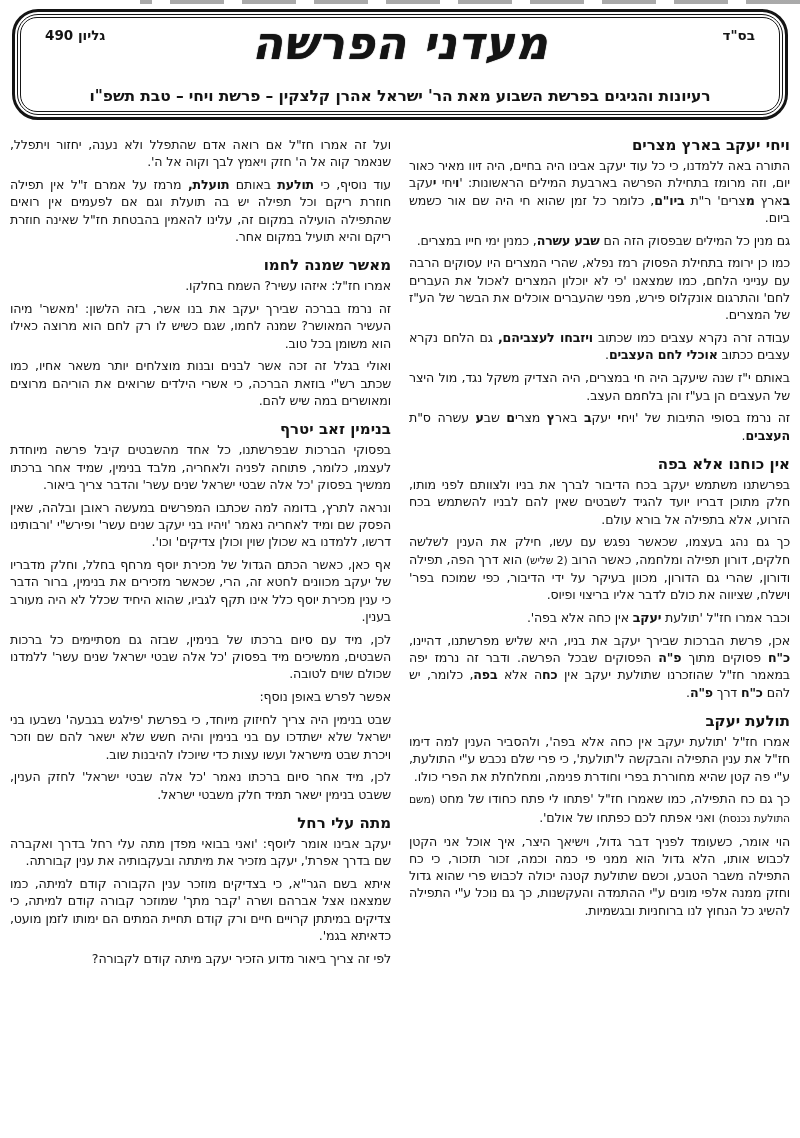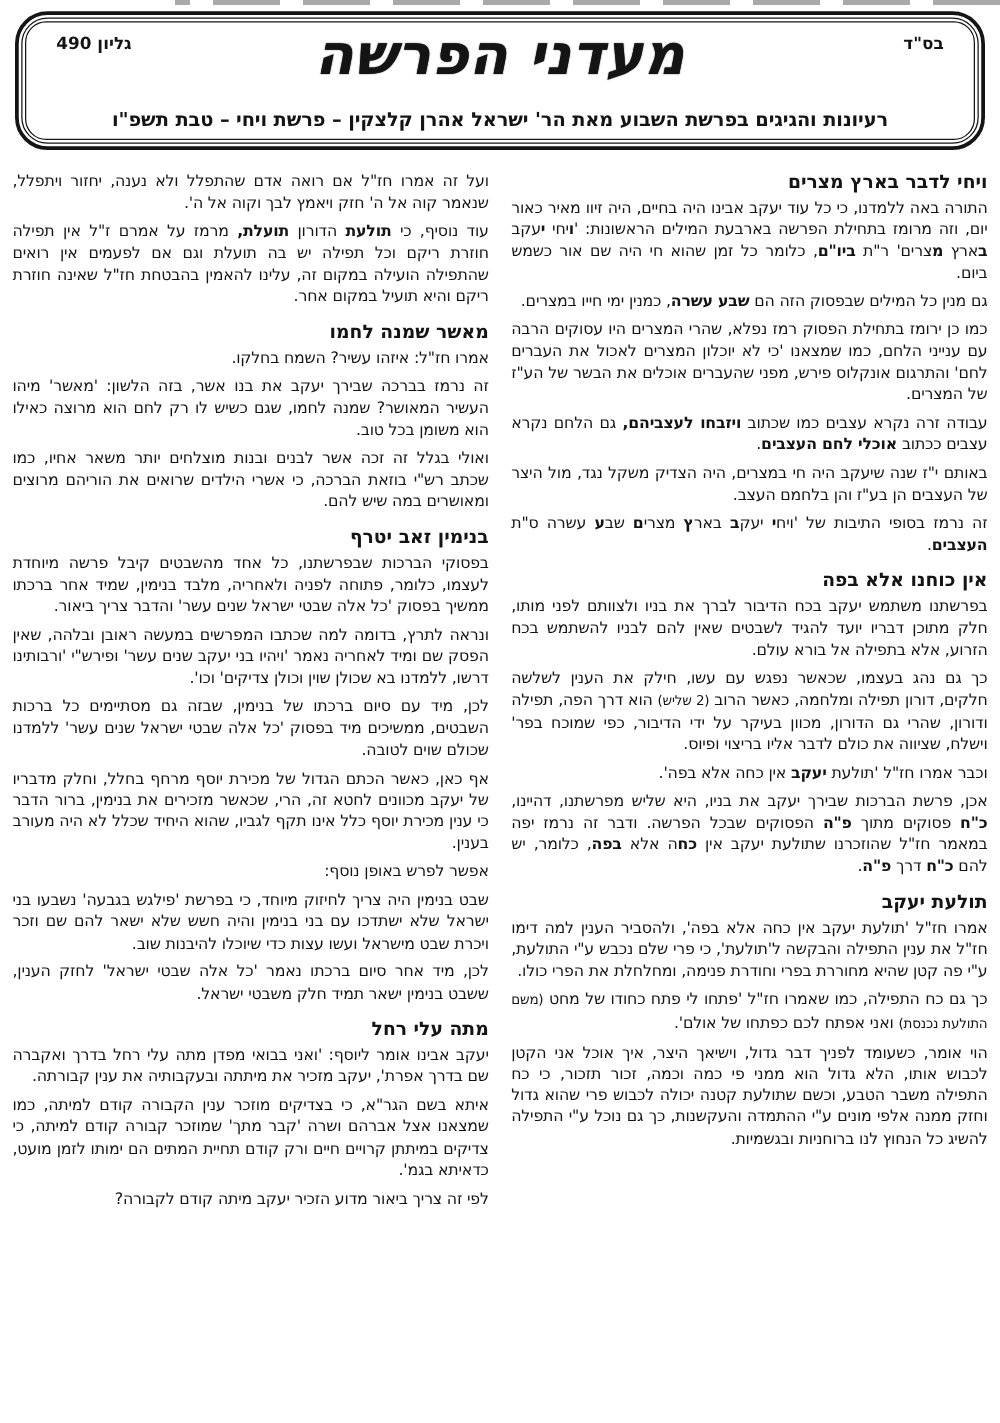--- a/index.html
+++ b/index.html
@@ -47,49 +47,49 @@
         <div class="corner bsd">בס"ד</div>
         <div class="corner gilyon">גליון 490</div>
         <h1 class="title">מעדני הפרשה</h1>
         <div class="subtitle">רעיונות והגיגים בפרשת השבוע מאת הר' ישראל אהרן קלצקין – פרשת ויחי – טבת תשפ"ו</div>
       </div>
     </div>
   </div>
 
   <div class="columns">
     <div class="col" id="col-right">
-        <div class="sec-heading">ויחי לדבר בארץ מצרים</div>
+        <div class="sec-heading">ויחי יעקב בארץ מצרים</div>
         <p class="para"><span>התורה באה ללמדנו, כי כל עוד יעקב אבינו היה בחיים, היה זיוו מאיר כאור יום, וזה מרומז בתחילת הפרשה בארבעת המילים הראשונות: '</span><span class="b">ו</span><span>יחי </span><span class="b">י</span><span>עקב </span><span class="b">ב</span><span>ארץ </span><span class="b">מ</span><span>צרים' ר"ת </span><span class="b">ביו"ם</span><span>, כלומר כל זמן שהוא חי היה שם אור כשמש ביום.</span></p>
         <p class="para"><span>גם מנין כל המילים שבפסוק הזה הם </span><span class="b">שבע עשרה</span><span>, כמנין ימי חייו במצרים.</span></p>
         <p class="para"><span>כמו כן ירומז בתחילת הפסוק רמז נפלא, שהרי המצרים היו עסוקים הרבה עם ענייני הלחם, כמו שמצאנו 'כי לא יוכלון המצרים לאכול את העברים לחם' והתרגום אונקלוס פירש, מפני שהעברים אוכלים את הבשר של הע"ז של המצרים.</span></p>
         <p class="para"><span>עבודה זרה נקרא עצבים כמו שכתוב </span><span class="b">ויזבחו לעצביהם,</span><span> גם הלחם נקרא עצבים ככתוב </span><span class="b">אוכלי לחם העצבים</span><span>.</span></p>
         <p class="para"><span>באותם י"ז שנה שיעקב היה חי במצרים, היה הצדיק משקל נגד, מול היצר של העצבים הן בע"ז והן בלחמם העצב.</span></p>
         <p class="para"><span>זה נרמז בסופי התיבות של 'ויח</span><span class="b">י</span><span> יעק</span><span class="b">ב</span><span> באר</span><span class="b">ץ</span><span> מצרי</span><span class="b">ם</span><span> שב</span><span class="b">ע</span><span> עשרה ס"ת </span><span class="b">העצבים</span><span>.</span></p>
         <div class="sec-heading">אין כוחנו אלא בפה</div>
         <p class="para"><span>בפרשתנו משתמש יעקב בכח הדיבור לברך את בניו ולצוותם לפני מותו, חלק מתוכן דבריו יועד להגיד לשבטים שאין להם לבניו להשתמש בכח הזרוע, אלא בתפילה אל בורא עולם.</span></p>
         <p class="para"><span>כך גם נהג בעצמו, שכאשר נפגש עם עשו, חילק את הענין לשלשה חלקים, דורון תפילה ומלחמה, כאשר הרוב </span><span class="sm">(2 שליש)</span><span> הוא דרך הפה, תפילה ודורון, שהרי גם הדורון, מכוון בעיקר על ידי הדיבור, כפי שמוכח בפר' וישלח, שציווה את כולם לדבר אליו בריצוי ופיוס.</span></p>
         <p class="para"><span>וכבר אמרו חז"ל 'תולעת </span><span class="b">יעקב</span><span> אין כחה אלא בפה'.</span></p>
         <p class="para"><span>אכן, פרשת הברכות שבירך יעקב את בניו, היא שליש מפרשתנו, דהיינו, </span><span class="b">כ"ח</span><span> פסוקים מתוך </span><span class="b">פ"ה</span><span> הפסוקים שבכל הפרשה. ודבר זה נרמז יפה במאמר חז"ל שהוזכרנו שתולעת יעקב אין </span><span class="b">כח</span><span>ה אלא </span><span class="b">בפה</span><span>, כלומר, יש להם </span><span class="b">כ"ח</span><span> דרך </span><span class="b">פ"ה</span><span>.</span></p>
         <div class="sec-heading">תולעת יעקב</div>
         <p class="para"><span>אמרו חז"ל 'תולעת יעקב אין כחה אלא בפה', ולהסביר הענין למה דימו חז"ל את ענין התפילה והבקשה ל'תולעת', כי פרי שלם נכבש ע"י התולעת, ע"י פה קטן שהיא מחוררת בפרי וחודרת פנימה, ומחלחלת את הפרי כולו.</span></p>
         <p class="para"><span>כך גם כח התפילה, כמו שאמרו חז"ל 'פתחו לי פתח כחודו של מחט </span><span class="sm">(משם התולעת נכנסת)</span><span> ואני אפתח לכם כפתחו של אולם'.</span></p>
         <p class="para"><span>הוי אומר, כשעומד לפניך דבר גדול, וישיאך היצר, איך אוכל אני הקטן לכבוש אותו, הלא גדול הוא ממני פי כמה וכמה, זכור תזכור, כי כח התפילה משבר הטבע, וכשם שתולעת קטנה יכולה לכבוש פרי שהוא גדול וחזק ממנה אלפי מונים ע"י ההתמדה והעקשנות, כך גם נוכל ע"י התפילה להשיג כל הנחוץ לנו ברוחניות ובגשמיות.</span></p>
       </div>
     <div class="col" id="col-left">
         <p class="para"><span>ועל זה אמרו חז"ל אם רואה אדם שהתפלל ולא נענה, יחזור ויתפלל, שנאמר קוה אל ה' חזק ויאמץ לבך וקוה אל ה'.</span></p>
-        <p class="para"><span>עוד נוסיף, כי </span><span class="b">תולעת</span><span> הדורון </span><span class="b">תועלת,</span><span> מרמז על אמרם ז"ל אין תפילה חוזרת ריקם וכל תפילה יש בה תועלת וגם אם לפעמים אין רואים שהתפילה הועילה במקום זה, עלינו להאמין בהבטחת חז"ל שאינה חוזרת ריקם והיא תועיל במקום אחר.</span></p>
+        <p class="para"><span>עוד נוסיף, כי </span><span class="b">תולעת</span><span> באותם </span><span class="b">תועלת,</span><span> מרמז על אמרם ז"ל אין תפילה חוזרת ריקם וכל תפילה יש בה תועלת וגם אם לפעמים אין רואים שהתפילה הועילה במקום זה, עלינו להאמין בהבטחת חז"ל שאינה חוזרת ריקם והיא תועיל במקום אחר.</span></p>
         <div class="sec-heading">מאשר שמנה לחמו</div>
         <p class="para"><span>אמרו חז"ל: איזהו עשיר? השמח בחלקו.</span></p>
         <p class="para"><span>זה נרמז בברכה שבירך יעקב את בנו אשר, בזה הלשון: 'מאשר' מיהו העשיר המאושר? שמנה לחמו, שגם כשיש לו רק לחם הוא מרוצה כאילו הוא משומן בכל טוב.</span></p>
         <p class="para"><span>ואולי בגלל זה זכה אשר לבנים ובנות מוצלחים יותר משאר אחיו, כמו שכתב רש"י בוזאת הברכה, כי אשרי הילדים שרואים את הוריהם מרוצים ומאושרים במה שיש להם.</span></p>
         <div class="sec-heading">בנימין זאב יטרף</div>
         <p class="para"><span>בפסוקי הברכות שבפרשתנו, כל אחד מהשבטים קיבל פרשה מיוחדת לעצמו, כלומר, פתוחה לפניה ולאחריה, מלבד בנימין, שמיד אחר ברכתו ממשיך בפסוק 'כל אלה שבטי ישראל שנים עשר' והדבר צריך ביאור.</span></p>
         <p class="para"><span>ונראה לתרץ, בדומה למה שכתבו המפרשים במעשה ראובן ובלהה, שאין הפסק שם ומיד לאחריה נאמר 'ויהיו בני יעקב שנים עשר' ופירש"י 'ורבותינו דרשו, ללמדנו בא שכולן שוין וכולן צדיקים' וכו'.</span></p>
+        <p class="para"><span>אף כאן, כאשר הכתם הגדול של מכירת יוסף מרחף בחלל, וחלק מדבריו של יעקב מכוונים לחטא זה, הרי, שכאשר מזכירים את בנימין, ברור הדבר כי ענין מכירת יוסף כלל אינו תקף לגביו, שהוא היחיד שכלל לא היה מעורב בענין.</span></p>
         <p class="para"><span>לכן, מיד עם סיום ברכתו של בנימין, שבזה גם מסתיימים כל ברכות השבטים, ממשיכים מיד בפסוק 'כל אלה שבטי ישראל שנים עשר' ללמדנו שכולם שוים לטובה.</span></p>
-        <p class="para"><span>אף כאן, כאשר הכתם הגדול של מכירת יוסף מרחף בחלל, וחלק מדבריו של יעקב מכוונים לחטא זה, הרי, שכאשר מזכירים את בנימין, ברור הדבר כי ענין מכירת יוסף כלל אינו תקף לגביו, שהוא היחיד שכלל לא היה מעורב בענין.</span></p>
         <p class="para"><span>אפשר לפרש באופן נוסף:</span></p>
         <p class="para"><span>שבט בנימין היה צריך לחיזוק מיוחד, כי בפרשת 'פילגש בגבעה' נשבעו בני ישראל שלא ישתדכו עם בני בנימין והיה חשש שלא ישאר להם שם וזכר ויכרת שבט מישראל ועשו עצות כדי שיוכלו להיבנות שוב.</span></p>
         <p class="para"><span>לכן, מיד אחר סיום ברכתו נאמר 'כל אלה שבטי ישראל' לחזק הענין, ששבט בנימין ישאר תמיד חלק משבטי ישראל.</span></p>
         <div class="sec-heading">מתה עלי רחל</div>
         <p class="para"><span>יעקב אבינו אומר ליוסף: 'ואני בבואי מפדן מתה עלי רחל בדרך ואקברה שם בדרך אפרת', יעקב מזכיר את מיתתה ובעקבותיה את ענין קבורתה.</span></p>
         <p class="para"><span>איתא בשם הגר"א, כי בצדיקים מוזכר ענין הקבורה קודם למיתה, כמו שמצאנו אצל אברהם ושרה 'קבר מתך' שמוזכר קבורה קודם למיתה, כי צדיקים במיתתן קרויים חיים ורק קודם תחיית המתים הם ימותו לזמן מועט, כדאיתא בגמ'.</span></p>
         <p class="para"><span>לפי זה צריך ביאור מדוע הזכיר יעקב מיתה קודם לקבורה?</span></p>
       </div>
   </div>
 

